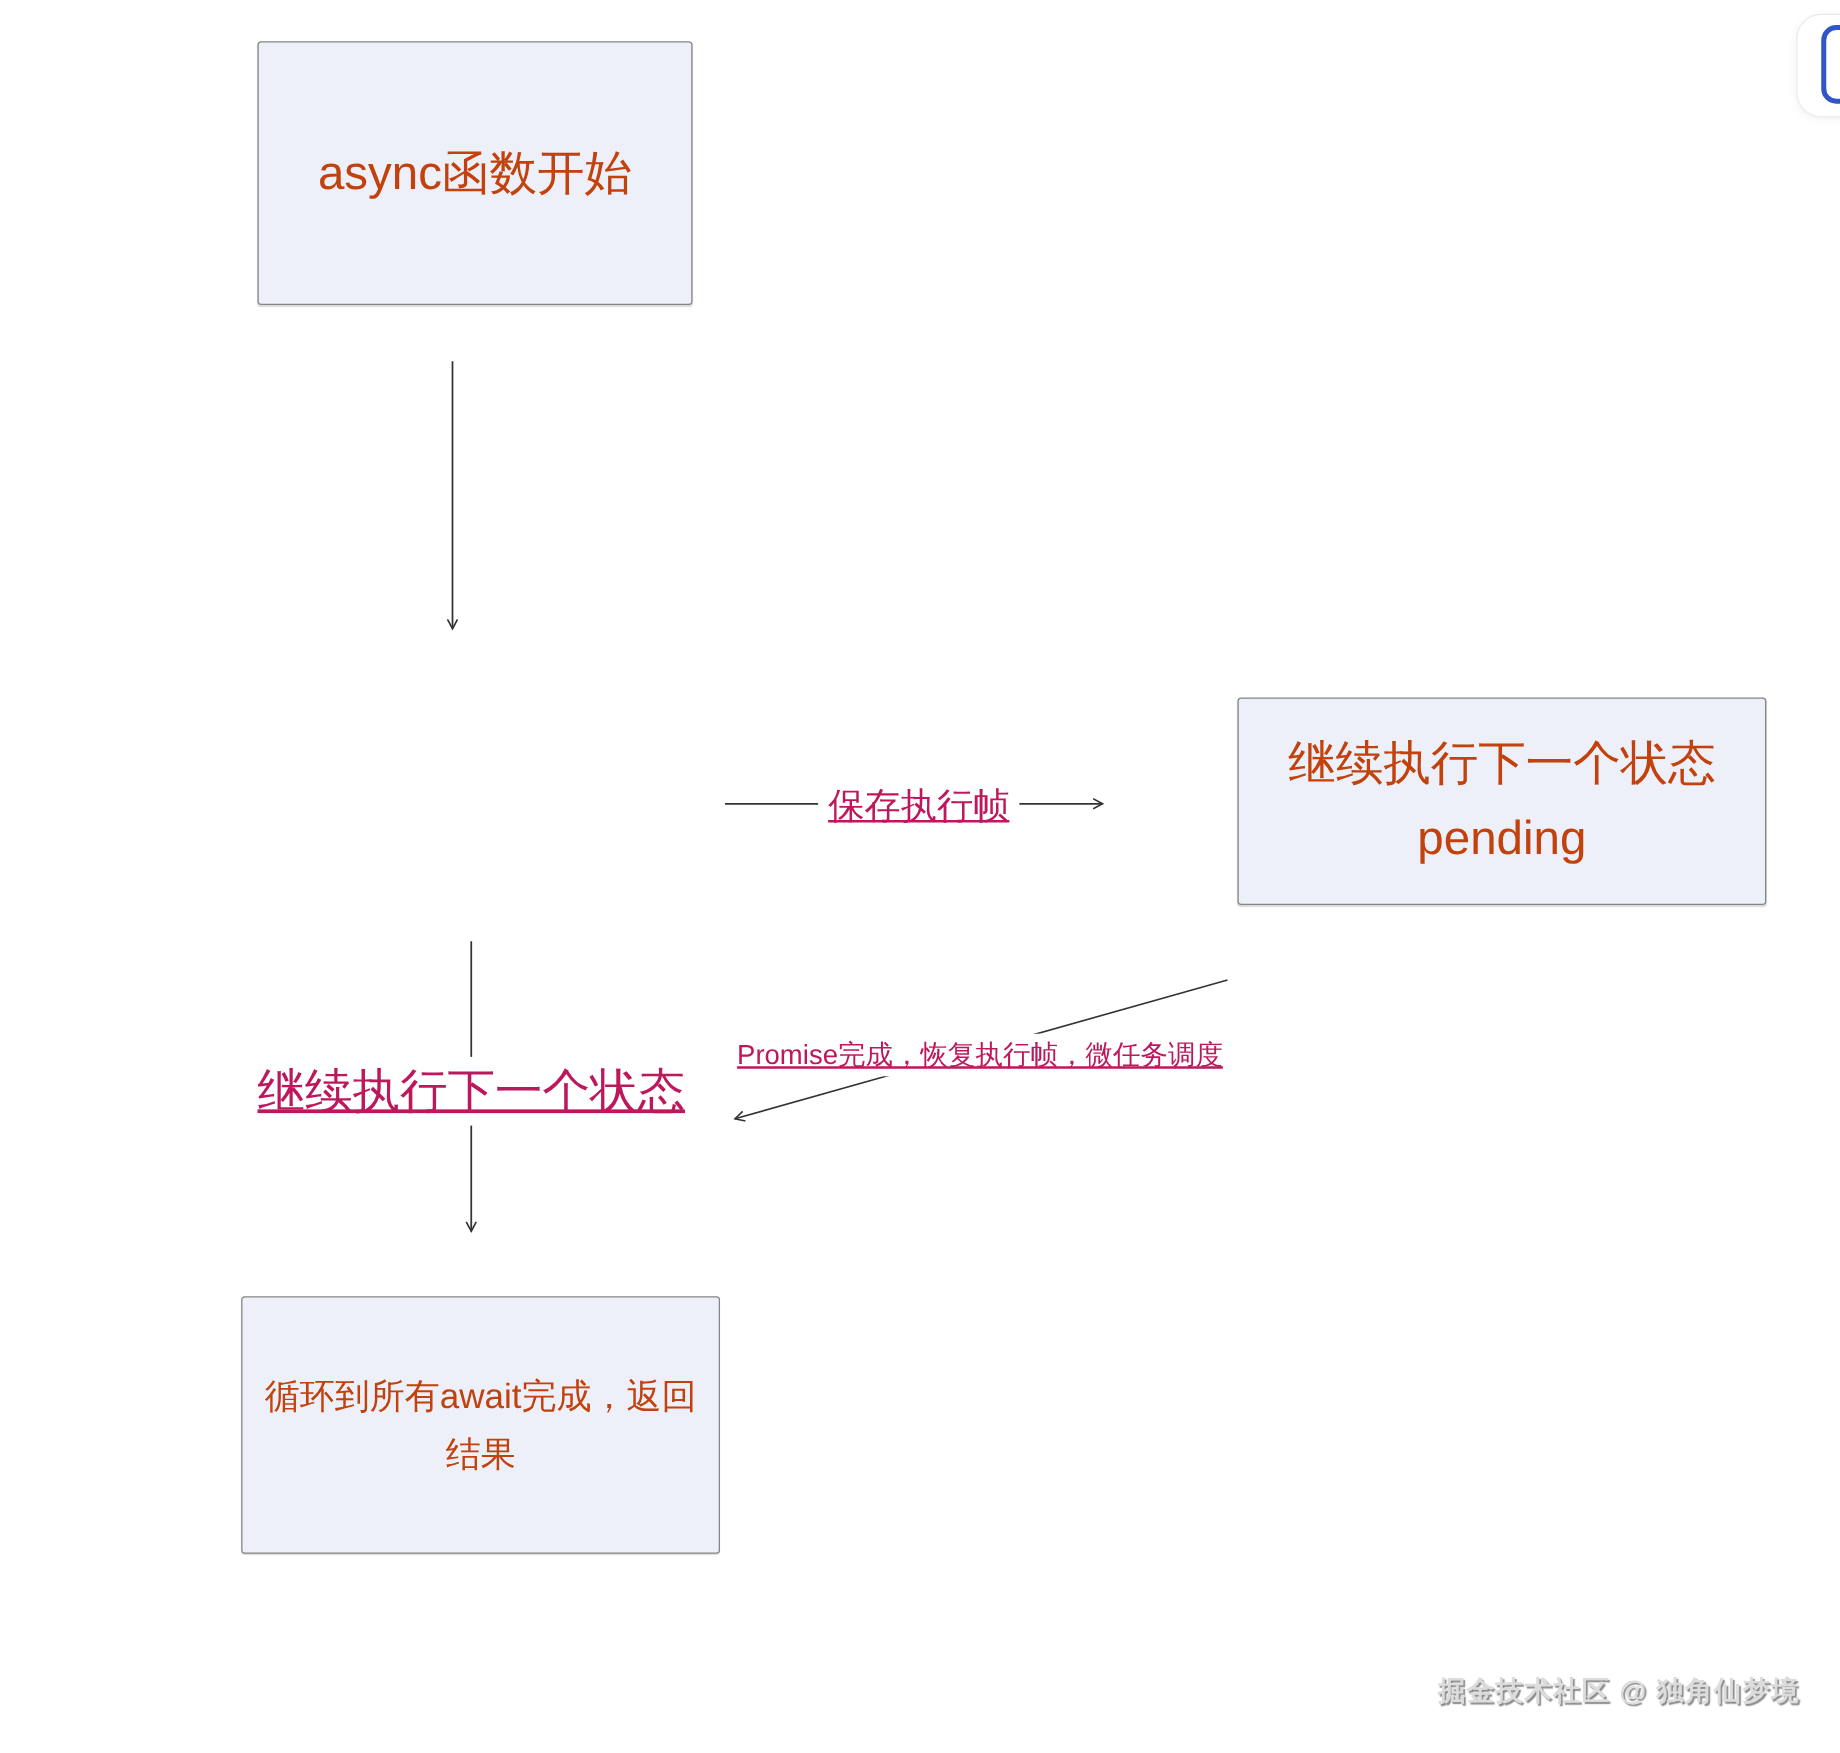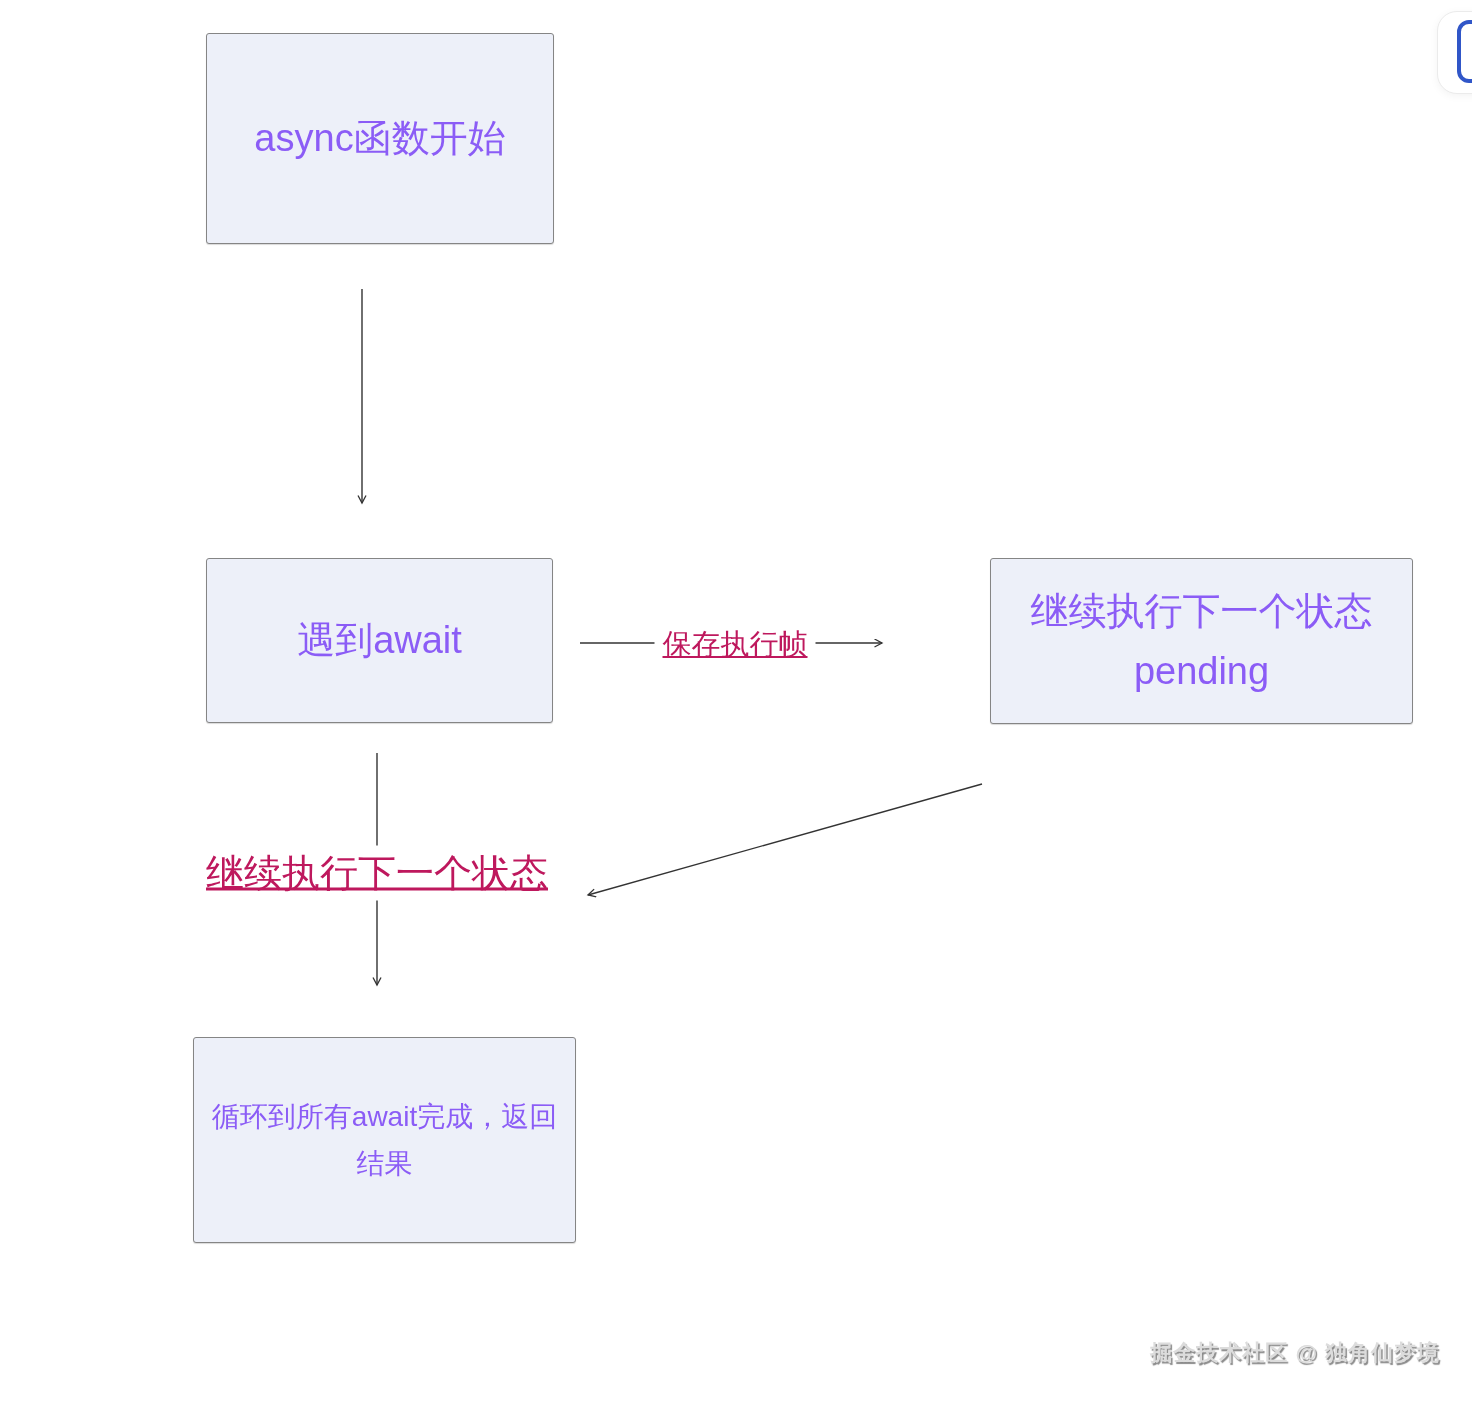--- a/index.html
+++ b/index.html
@@ -22,21 +22,21 @@
     position: absolute;
     z-index: 2;
     background: #edf0f9;
     border: 1.5px solid #858585;
     border-radius: 3px;
     box-shadow: 0 1px 1px rgba(0,0,0,0.15);
     display: flex;
     align-items: center;
     justify-content: center;
     text-align: center;
-    color: #8b5cf6;
+    color: #c2410c;
     white-space: pre-line;
     box-sizing: border-box;
   }
   .node-start  { left: 206px; top: 33px;  width: 348px; height: 211px; font-size: 38px; }
   .node-await  { left: 206px; top: 558px; width: 347px; height: 165px; font-size: 38px; }
   .node-pending{ left: 990px; top: 558px; width: 423px; height: 166px; font-size: 38px; line-height: 1.58; }
   .node-loop   { left: 193px; top: 1037px; width: 383px; height: 206px; font-size: 28px; line-height: 1.68; padding: 0 8px; }
   .edge-label {
     position: absolute;
     z-index: 3;
@@ -98,29 +98,29 @@
       </marker>
     </defs>
     <line x1="362" y1="289" x2="362" y2="503" stroke="#333333" stroke-width="1.4" marker-end="url(#arrowhead)"></line>
     <line x1="580" y1="643" x2="882" y2="643" stroke="#333333" stroke-width="1.4" marker-end="url(#arrowhead)"></line>
     <line x1="982" y1="784" x2="588" y2="895" stroke="#333333" stroke-width="1.3" marker-end="url(#arrowhead)"></line>
     <line x1="377" y1="753" x2="377" y2="985" stroke="#333333" stroke-width="1.4" marker-end="url(#arrowhead)"></line>
   </svg>
 
   <div class="node node-start">async函数开始</div>
 
-  <div class="node node-await">遇到await</div>
 
   <div class="node node-pending">继续执行下一个状态
 pending</div>
 
   <div class="node node-loop">循环到所有await完成，返回结果</div>
 
   <div class="edge-label edge-label-save">保存执行帧</div>
 
+  <div class="edge-label edge-label-resume">Promise完成，恢复执行帧，微任务调度</div>
 
   <div class="edge-label edge-label-continue">继续执行下一个状态</div>
 
   <div class="watermark">掘金技术社区 @ 独角仙梦境</div>
 
   <div class="floating-button">
     <div class="blue-frame"></div>
   </div>
 
 </div>

